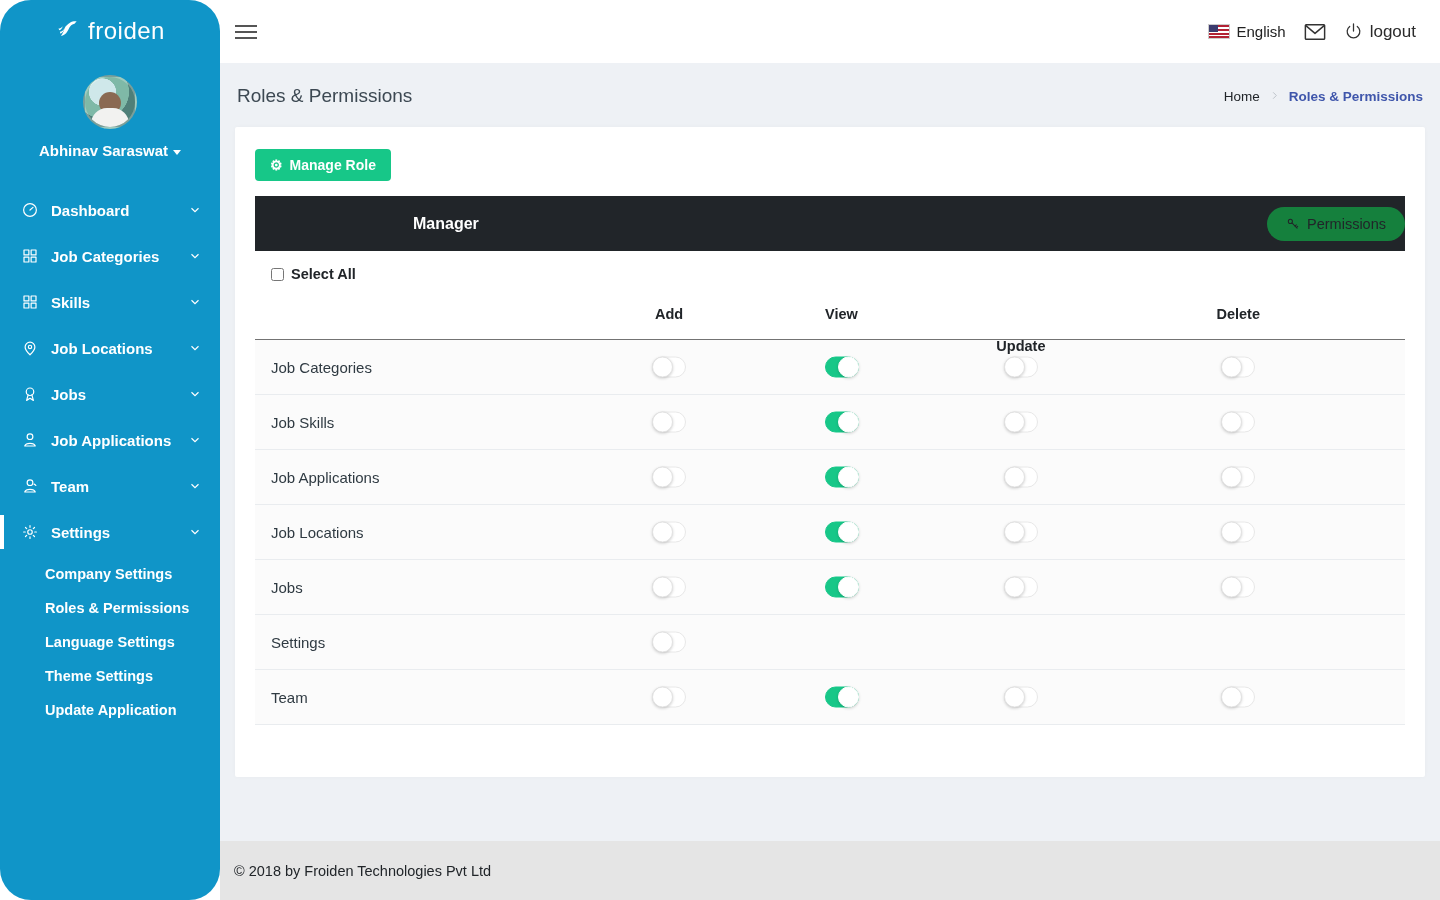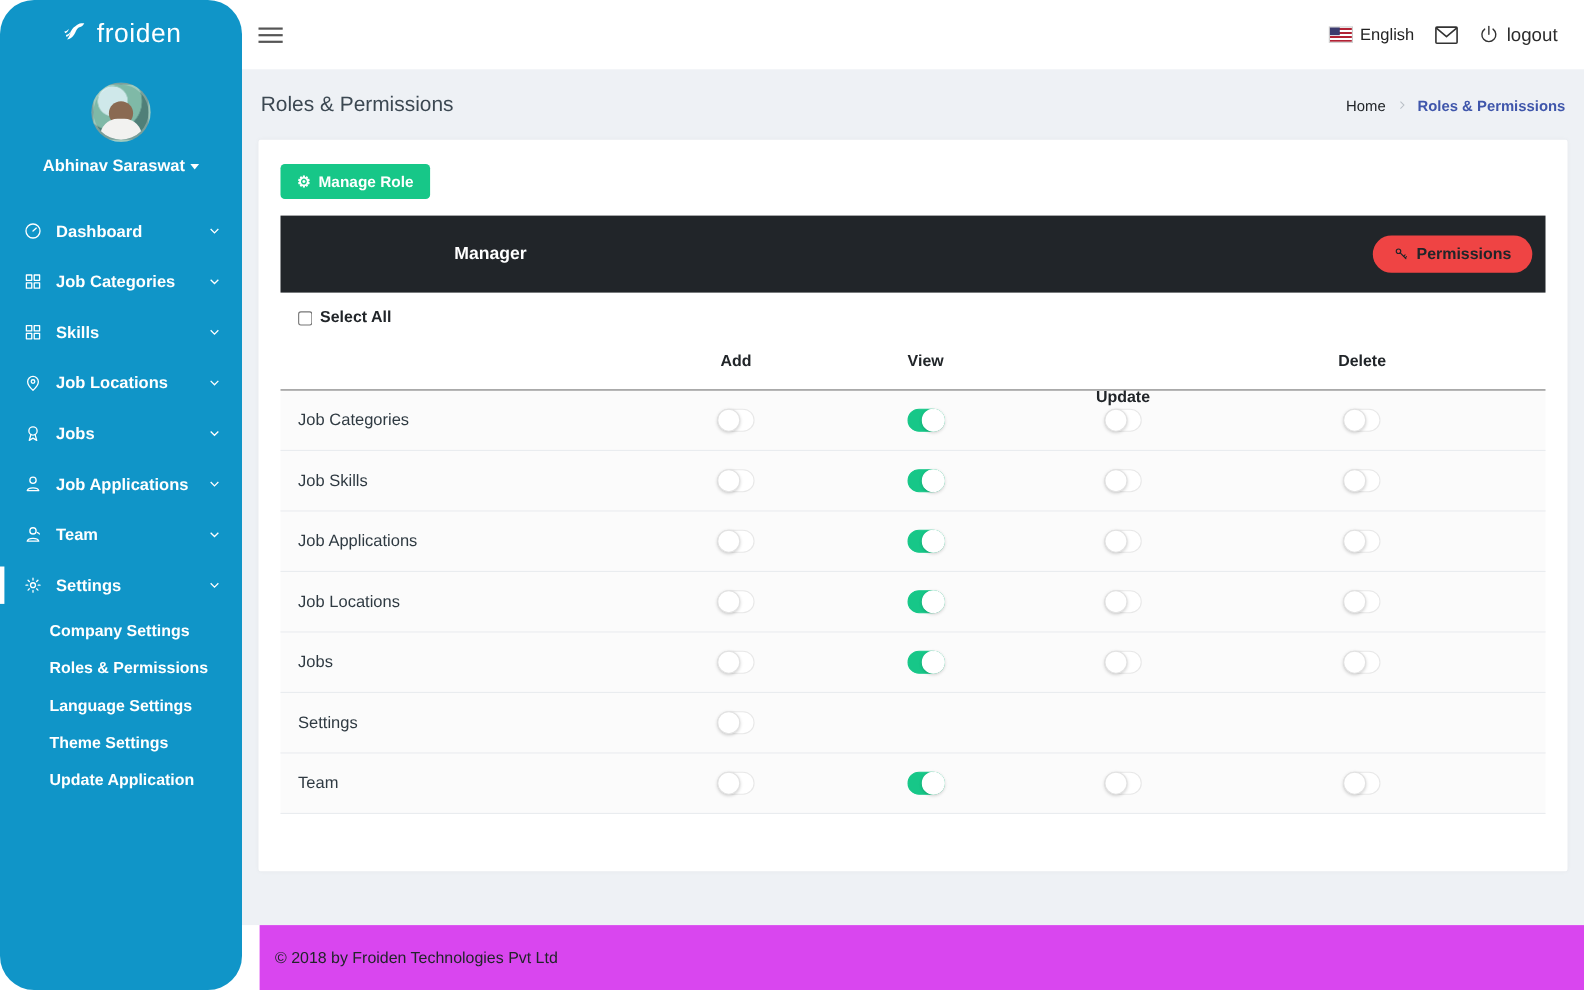--- a/index.html
+++ b/index.html
@@ -70,26 +70,26 @@
   .bc-current{ color:var(--bc-blue); font-weight:700; }
 
   
   .card{ background:#fff; border-radius:2px; padding:22px 20px 26px 20px;
     box-shadow:0 0 4px rgba(0,0,0,.03); }
   .manage-btn{ display:inline-flex; align-items:center; gap:7px; background:var(--green);
     color:#fff; border:none; font-family:inherit; font-size:14px; font-weight:700;
     padding:8px 15px; border-radius:4px; cursor:pointer; margin-bottom:15px; }
   .gear-glyph{ font-size:14px; line-height:1; }
 
-  .role-bar{ position:relative; height:70px; background:var(--dark); }
+  .role-bar{ position:relative; height:55px; background:var(--dark); }
   .role-name{ position:absolute; left:16.6%; top:50%; transform:translate(-50%,-50%);
     color:#fff; font-size:16px; font-weight:700; }
-  .perm-btn{ position:absolute; right:12px; top:50%; transform:translateY(-50%);
-    display:flex; align-items:center; gap:7px; background:#ef4444; color:#212529;
-    border:none; font-family:inherit; font-size:14.5px; font-weight:700;
+  .perm-btn{ position:absolute; right:0; top:50%; transform:translateY(-50%);
+    display:flex; align-items:center; gap:7px; background:#15803d; color:#212529;
+    border:none; font-family:inherit; font-size:14.5px; font-weight:400;
     padding:9px 19px; border-radius:18px; cursor:pointer; }
   .perm-btn svg{ width:14px; height:14px; stroke:#212529; fill:none; stroke-width:1.8;
     stroke-linecap:round; }
 
   .selectall-row{ display:flex; align-items:center; gap:7px; padding:15px 0 14px 16px; }
   .selectall-row input{ width:13px; height:13px; cursor:pointer; accent-color:#fff; }
   .selectall-label{ font-size:14.5px; font-weight:700; color:#212529; }
 
   .perm-head{ position:relative; height:44px; border-bottom:1px solid #737373; }
   .perm-head span{ position:absolute; top:10px; transform:translateX(-50%);
@@ -106,21 +106,21 @@
   .toggle .knob{ position:absolute; top:-1px; left:-1px; width:21px; height:21px;
     border-radius:50%; background:#fff; border:1px solid #e2e2e2;
     box-shadow:0 1px 3px rgba(0,0,0,.18); }
   .toggle.on{ background:var(--green); border-color:var(--green); }
   .toggle.on .knob{ left:auto; right:-1px; border-color:#fff; }
   .col-add{ left:calc(36% - 17px); } .col-view{ left:calc(51% - 17px); }
   .col-update{ left:calc(66.6% - 17px); } .col-delete{ left:calc(85.5% - 17px); }
 
   .card-bottom-pad{ height:26px; }
 
-  .footer{ flex:0 0 59px; background:#d946ef; display:flex; align-items:center; padding:0 14px;margin-left:16px; }
+  .footer{ flex:0 0 59px; background:#e5e5e5; display:flex; align-items:center; padding:0 14px; }
   .footer-text{ font-size:14.5px; color:#212529; }
 </style>
 </head>
 <body>
 
 <aside class="sidebar">
   <div class="logo">
     <svg width="26" height="26" viewBox="0 0 24 24">
       <path d="M13.5 4.5c2.6-1.8 5.4-1.6 6.5-1.4-.6.5-1 1.5-1.7 2-1 .8-2.4.8-3.3 1.5-1.6 1.2-2 3.2-3.5 5.7C10 15 7.8 16.3 5.5 16.5c2.8-3.8 2.3-5 3.6-7.6.9-1.9 2.6-3.1 4.4-4.4z" fill="#fff"></path>
       <path d="M4.5 12.8c1.8-.4 3.3-1.4 4.2-3.1C8.2 12 7 13.6 5.1 14.5z" fill="#fff"></path>

